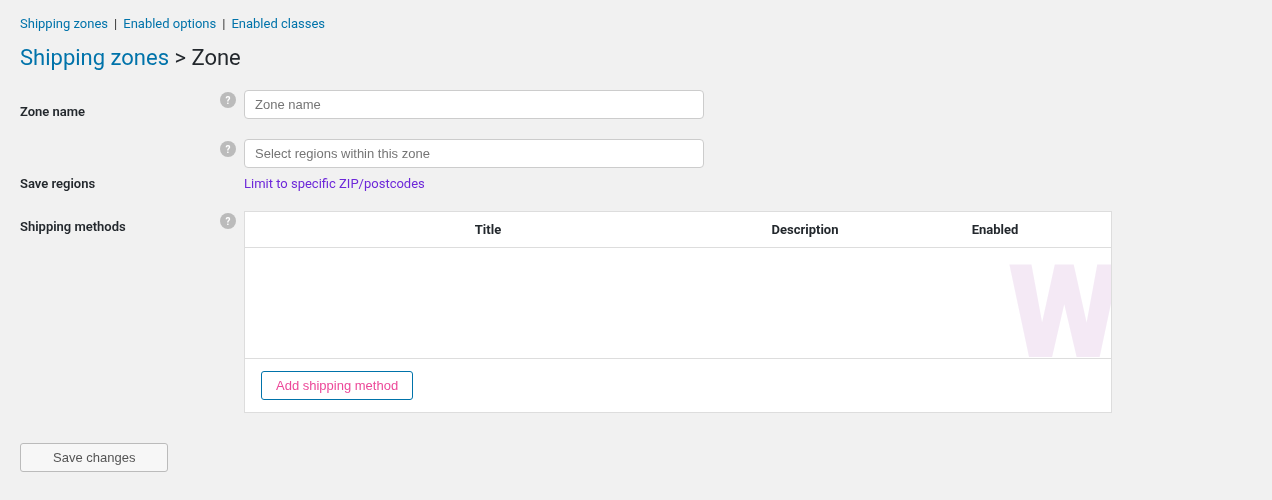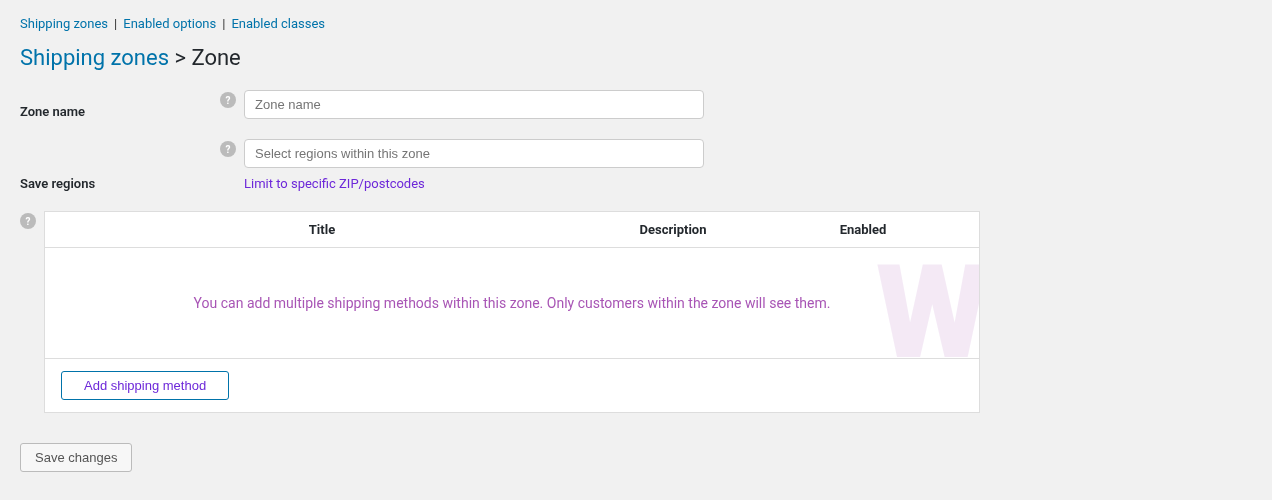--- a/index.html
+++ b/index.html
@@ -67,21 +67,21 @@
     .zip-link {
       display: inline-block;
       margin-top: 8px;
       color: #6d28d9;
       text-decoration: none;
       font-size: 13px;
     }
     .shipping-methods-table-wrap {
       border: 1px solid #ddd;
       background: #fff;
-      width: 936px;
+      width: 868px;
     }
     .methods-header {
       display: grid;
       grid-template-columns: 1fr 180px 200px;
       border-bottom: 1px solid #ddd;
       padding: 10px 16px;
     }
     .methods-header-cell {
       font-weight: 700;
       font-size: 13px;
@@ -116,31 +116,31 @@
       position: relative;
       z-index: 1;
     }
     .methods-footer {
       border-top: 1px solid #ddd;
       padding: 12px 16px;
     }
     .add-method-btn {
       border: 1px solid #0073aa;
       background: #fff;
-      color: #6d28d9;
-      padding: 6px 22px;
+      color: #ec4899;
+      padding: 6px 14px;
       font-size: 13px;
       border-radius: 3px;
       cursor: pointer;
     }
     .save-btn {
       border: 1px solid #bbb;
       background: #f7f7f7;
       color: #555;
-      padding: 6px 14px;
+      padding: 6px 32px;
       font-size: 13px;
       border-radius: 3px;
       cursor: pointer;
       margin-top: 10px;
     }
     .section-row {
       display: flex;
       align-items: flex-end;
       margin-bottom: 20px;
     }
@@ -200,34 +200,34 @@
           <input type="text" class="text-input" placeholder="Select regions within this zone" style="">
           <br>
           <a href="#" class="zip-link">Limit to specific ZIP/postcodes</a>
         </div>
       </div>
     </div>
   </div>
 
   
   <div class="section-row shipping-methods-row">
+    <div class="label-col">Shipping methods</div>
     <div class="field-col">
       <div class="field-row" style="align-items:flex-start;">
         <span class="help-icon">?</span>
         <div class="shipping-methods-table-wrap">
 
           <div class="methods-header">
             <div class="methods-header-cell">Title</div>
             <div class="methods-header-cell">Description</div>
             <div class="methods-header-cell">Enabled</div>
           </div>
 
           <div class="methods-body">
             <div class="woo-watermark">W</div>
-            <p class="info-text">You can add multiple shipping methods within this zone. Only customers within the zone will see them.</p>
           </div>
 
           <div class="methods-footer">
             <button class="add-method-btn">Add shipping method</button>
           </div>
         </div>
       </div>
     </div>
   </div>
 

